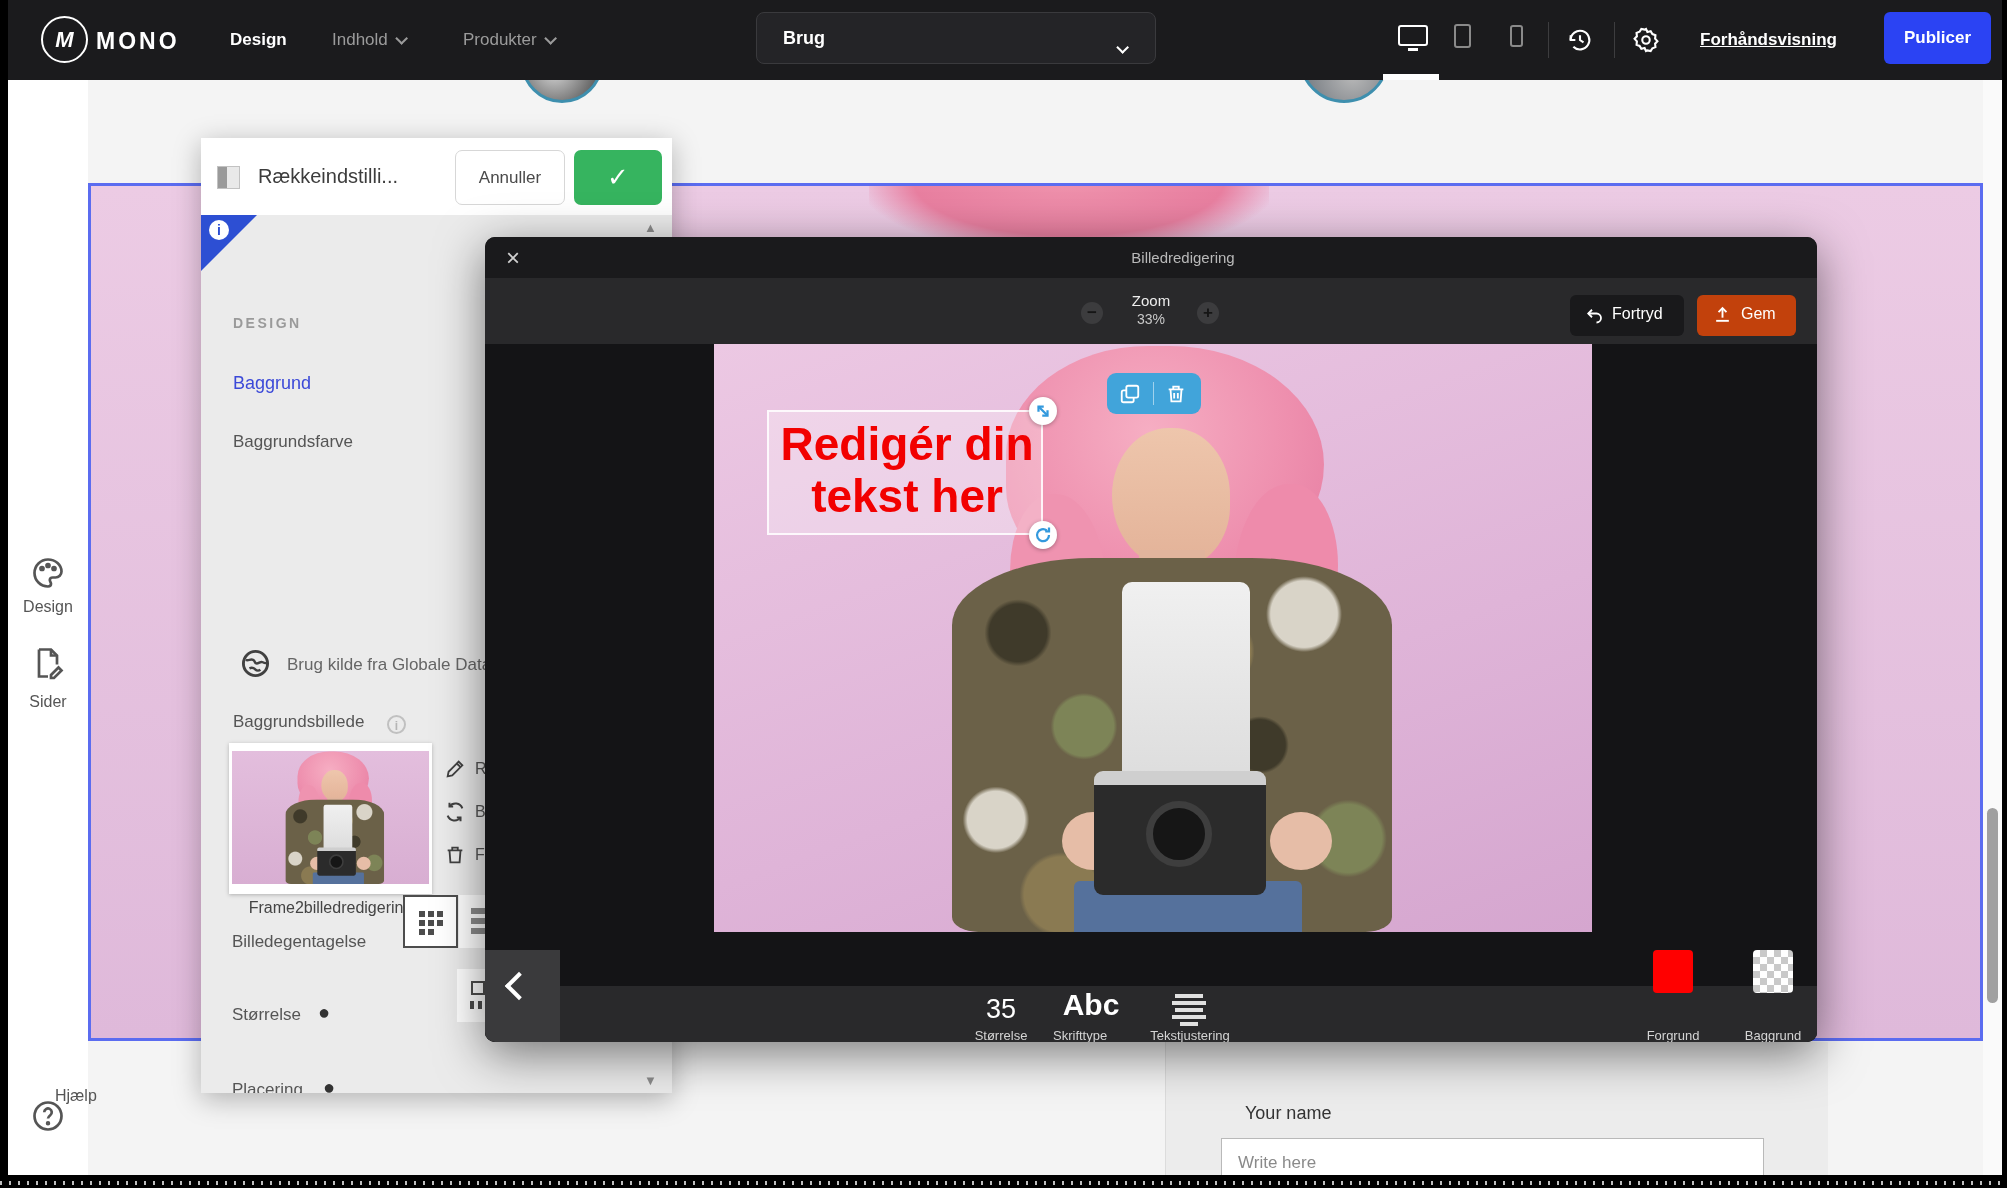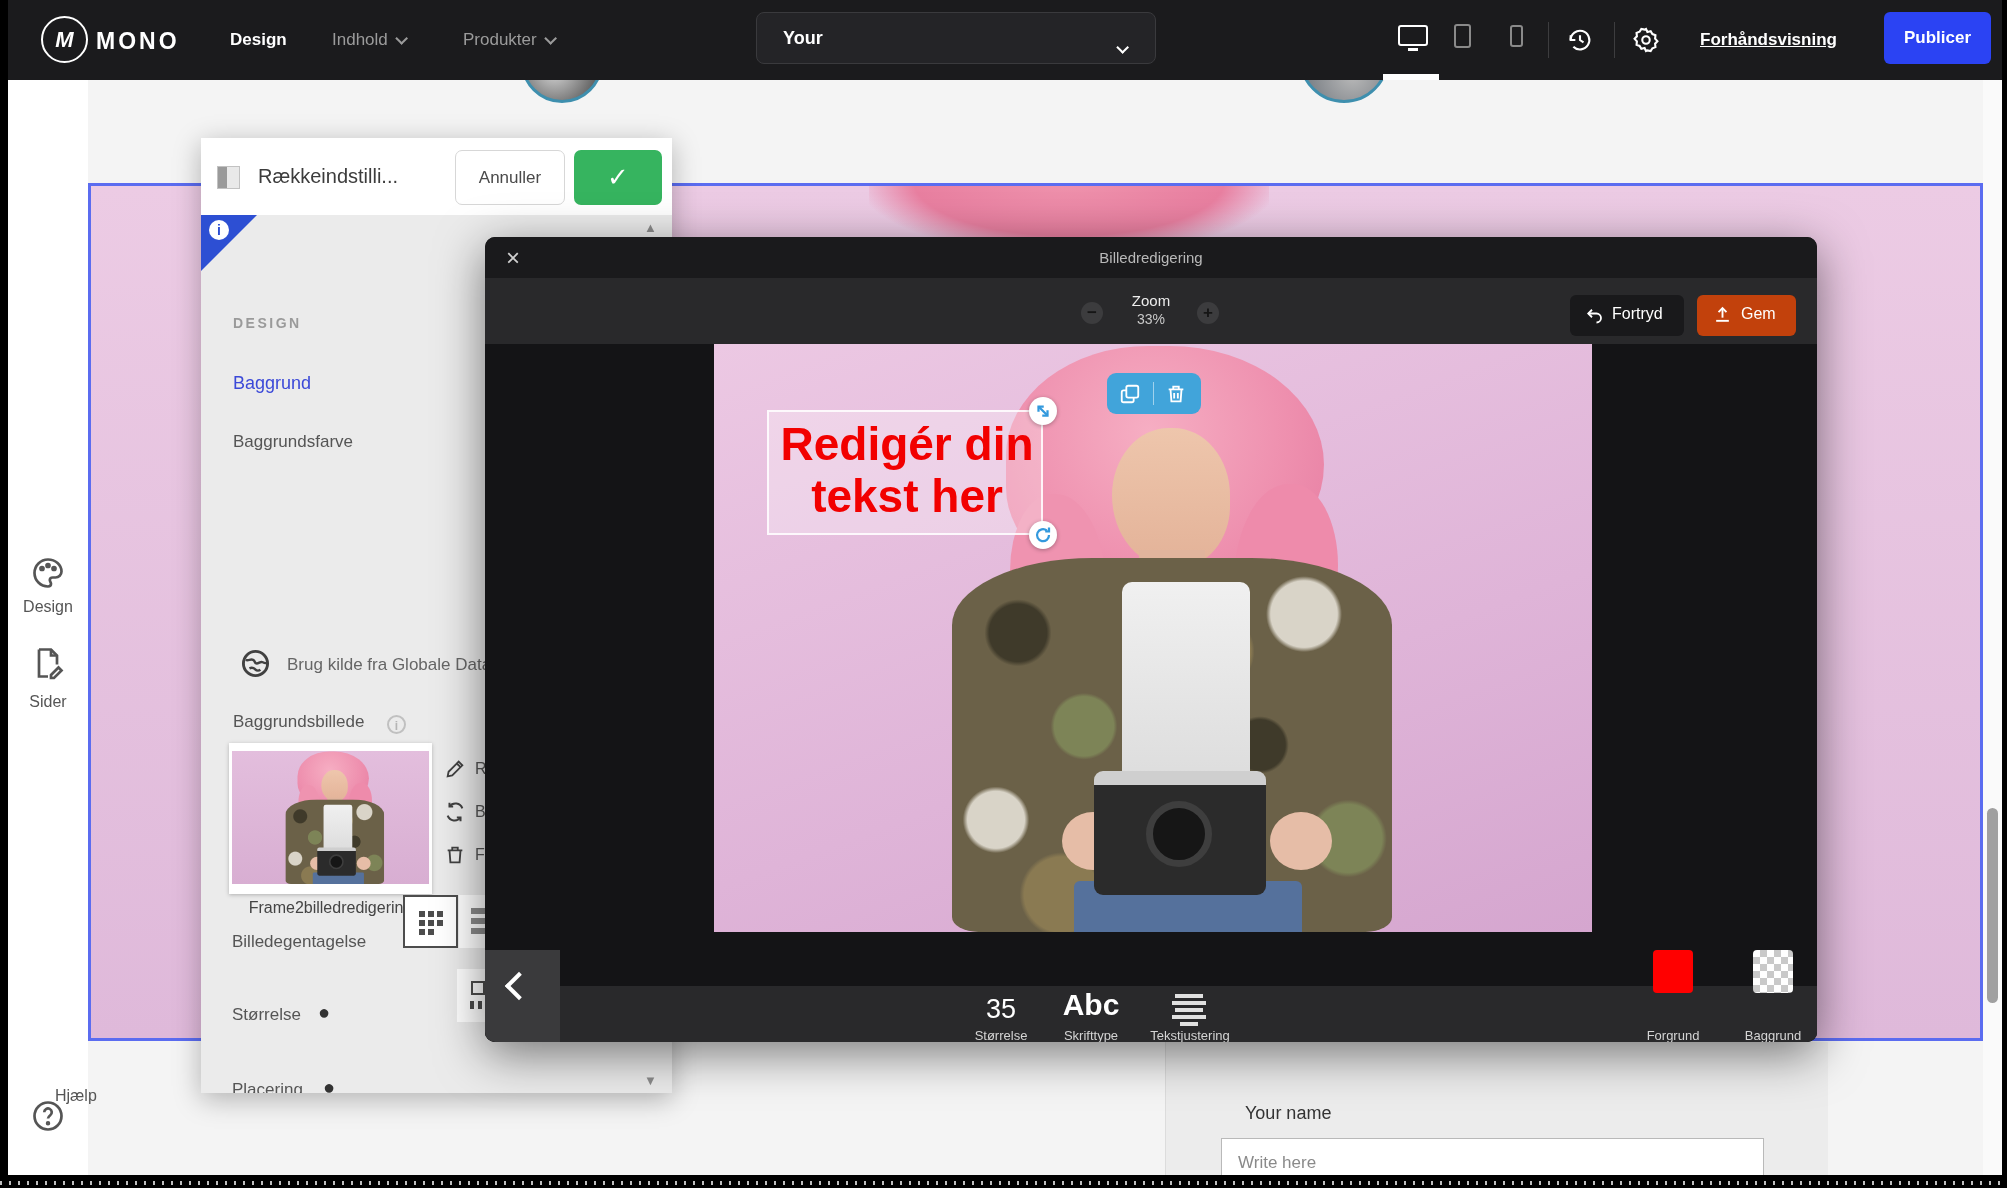--- a/index.html
+++ b/index.html
@@ -59,21 +59,21 @@
   .opt-btn{background:#fff;}
   #grid-btn{left:202px;top:680px;width:55px;height:53px;border:2px solid #4d4d4d;}
   #grid-dots{left:14px;top:14px;width:24px;height:24px;}
   .gdot{position:absolute;width:6px;height:6px;background:#4d4d4d;}
   #rep-btn{left:258px;top:680px;width:55px;height:53px;}
   .rep-bar{position:absolute;left:12px;width:30px;height:6px;background:#8a8a8a;}
   #size-btn{left:256px;top:754px;width:55px;height:53px;}
   
   #modal{left:485px;top:237px;width:1332px;height:805px;background:#1f1f21;border-radius:10px;z-index:20;box-shadow:0 12px 48px rgba(0,0,0,.5);overflow:hidden;}
   #modal-header{left:0;top:0;width:1332px;height:41px;background:#1a1a1c;}
-  #modal-title{width:1332px;top:12px;text-align:center;color:#b9b9b9;font-size:15px;}
+  #modal-title{width:1332px;top:12px;text-align:center;color:#b9b9b9;font-size:15px;margin-left:32px;}
   #modal-close{left:14px;top:7px;width:28px;height:28px;color:#cfcfcf;font-size:24px;text-align:center;line-height:28px;cursor:pointer;}
   #zoom-bar{left:0;top:41px;width:1332px;height:66px;background:#29292b;}
   .zoom-circle{top:24px;width:22px;height:22px;background:#3c3c3e;border-radius:50%;color:#151515;font-size:17px;font-weight:bold;text-align:center;line-height:21px;cursor:pointer;}
   #zoom-label{left:600px;top:14px;width:132px;text-align:center;color:#ededed;font-size:15px;}
   #zoom-value{left:600px;top:33px;width:132px;text-align:center;color:#c9c9c9;font-size:14px;}
   #undo-btn{left:1085px;top:17px;width:114px;height:41px;background:#19191b;border-radius:6px;color:#fff;font-size:16px;cursor:pointer;}
   #save-btn{left:1212px;top:17px;width:99px;height:41px;background:#c2410c;border-radius:6px;color:#fff;font-size:16px;cursor:pointer;}
   #canvas{left:0;top:107px;width:1332px;height:879px;background:#141416;overflow:hidden;}
   #canvas-img{left:229px;top:0;width:878px;height:588px;background:linear-gradient(160deg,#ecc8e3 0%,#dfb4d8 60%,#d5a6cf 100%);overflow:hidden;}
   
@@ -361,21 +361,21 @@
               <path d="M4 7h16M9 7V4h6v3M6 7l1 13h10l1-13M10 11v6M14 11v6"></path>
             </svg>
         </div>
       </div>
     </div>
 
     <div class="abs" id="mtoolbar">
       <div class="abs" style="left:487px;top:8px;width:58px;text-align:center;"><span class="tool-num">35</span></div>
       <div class="abs tool-lbl" style="left:472px;top:42px;width:88px;text-align:center;">Størrelse</div>
       <div class="abs" style="left:575px;top:2px;width:62px;text-align:center;color:#fff;font-size:30px;font-weight:bold;">Abc</div>
-      <div class="abs tool-lbl" style="left:568px;top:42px;width:76px;text-align:center;">Skrifttype</div>
+      <div class="abs tool-lbl" style="left:568px;top:42px;width:76px;text-align:left;">Skrifttype</div>
       <div class="abs" style="left:687px;top:8px;width:34px;height:30px;">
         <div class="align-bar" style="top:0;left:3px;width:28px;"></div>
         <div class="align-bar" style="top:7px;left:0;width:34px;"></div>
         <div class="align-bar" style="top:14px;left:3px;width:28px;"></div>
         <div class="align-bar" style="top:21px;left:0;width:34px;"></div>
         <div class="align-bar" style="top:28px;left:8px;width:18px;"></div>
       </div>
       <div class="abs tool-lbl" style="left:650px;top:42px;width:110px;text-align:center;">Tekstjustering</div>
       <div class="abs swatch" id="fg-swatch" style="left:1168px;top:-36px;"></div>
       <div class="abs tool-lbl" style="left:1140px;top:42px;width:96px;text-align:center;">Forgrund</div>
@@ -388,21 +388,21 @@
   </div>
 
   <div class="abs" id="nav">
     <div class="abs" id="logo-circle"><span>M</span></div>
     <div class="abs" id="logo-text">MONO</div>
     <div class="abs nav-item active" style="left:222px;">Design</div>
     <div class="abs nav-item" style="left:324px;"><span>Indhold</span><span class="chev"></span></div>
     <div class="abs nav-item" style="left:455px;"><span>Produkter</span><span class="chev"></span></div>
 
     <div class="abs" id="home-btn">
-      <span class="lbl">Your</span>
+      <span class="lbl">Brug</span>
       <span class="chev"></span>
     </div>
 
     <div class="abs dev-icon" style="left:1390px;top:25px;width:30px;height:21px;"></div>
     <div class="abs" style="left:1400px;top:48px;width:10px;height:3px;background:#fff;"></div>
     <div class="abs dev-icon dev-dim" style="left:1446px;top:24px;width:17px;height:24px;"></div>
     <div class="abs dev-icon dev-dim" style="left:1502px;top:25px;width:13px;height:22px;"></div>
     <div class="abs nav-divider" style="left:1540px;"></div>
     <div class="abs" style="left:1558px;top:26px;">
       <svg width="28" height="28" viewBox="0 0 24 24" fill="none" stroke="#fff" stroke-width="1.8">

